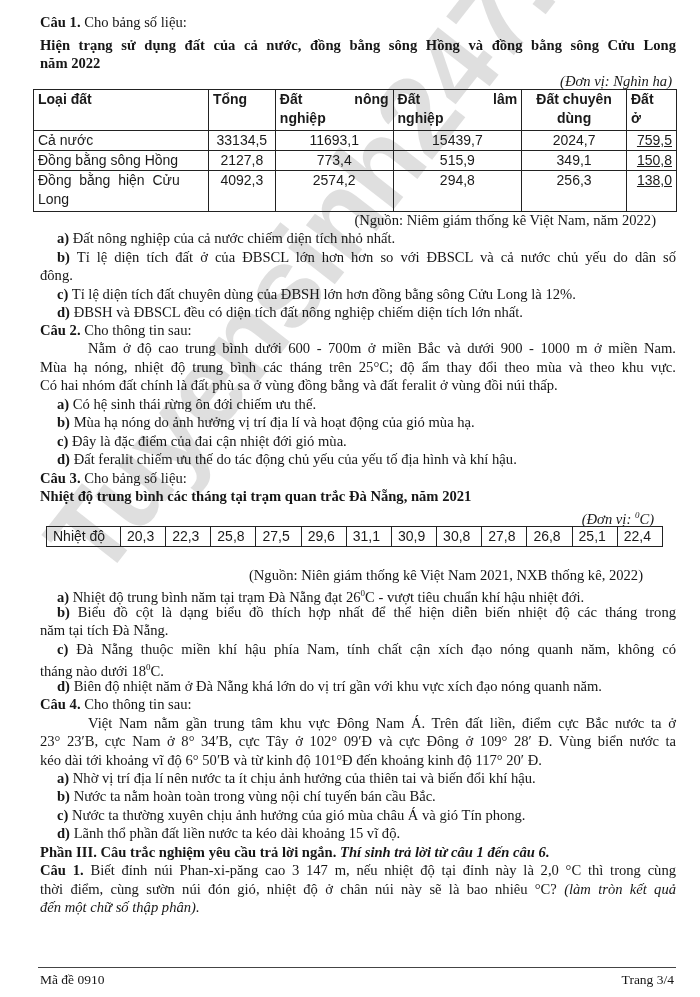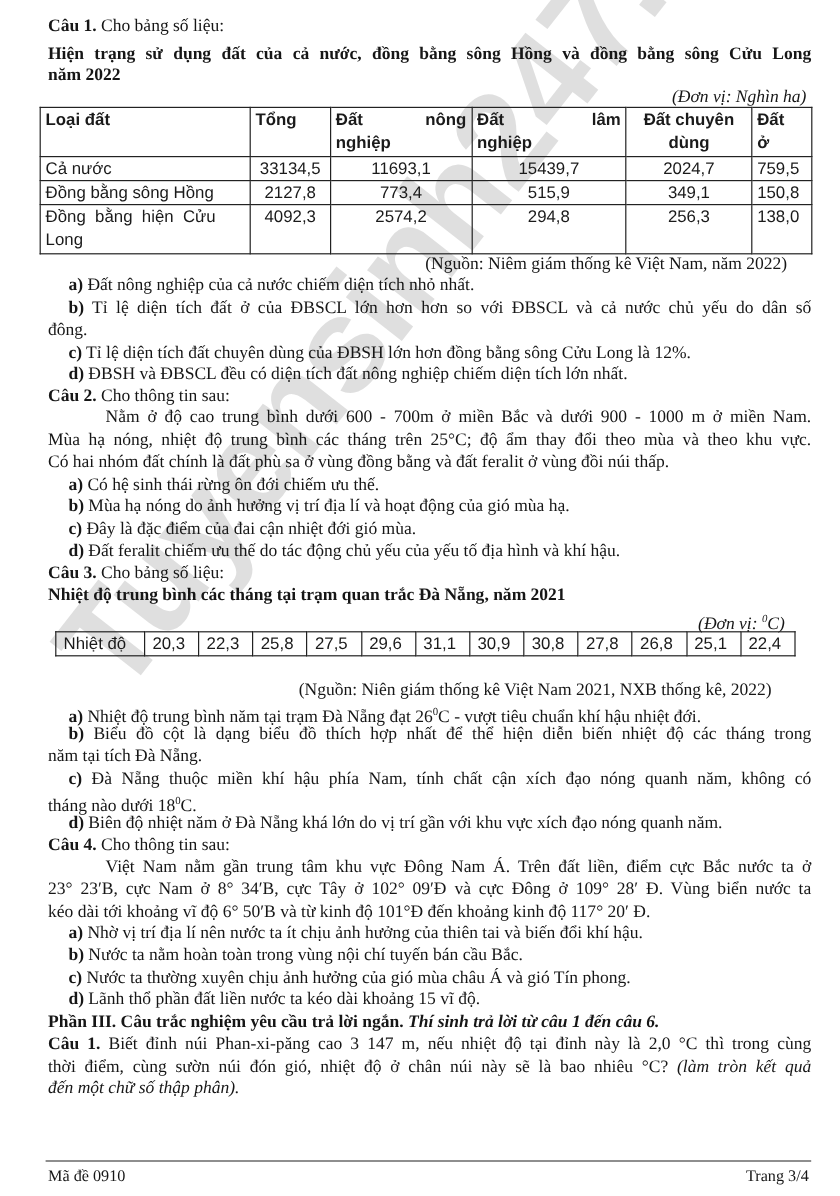--- a/index.html
+++ b/index.html
@@ -15,21 +15,21 @@
   .just { text-align: justify; text-align-last: justify; }
   b.lbl { font-weight: bold; }
   .title { font-weight: bold; }
   .unit { position: absolute; font-style: italic; white-space: nowrap; line-height: 18px; }
   .source { position: absolute; white-space: nowrap; line-height: 18px; }
   table { position: absolute; border-collapse: collapse; font-family: "Liberation Sans", "DejaVu Sans", sans-serif; font-size: 14px; color: #1a1a1a; }
   td { border: 1.3px solid #222; padding: 0 4px; line-height: 19px; vertical-align: top; }
   #t1 td { height: 19px; }
   #t1 tr.hdr td { font-weight: bold; height: 40px; }
   #t1 td.num { text-align: center; margin-left: 24px; }
-  #t1 td.last { text-align: left; }
+  #t1 td.last { text-align: right; text-decoration: underline; }
   #t2 td { height: 18px; text-align: left; padding-left: 6px; }
   #t2 tr.hdr td { font-weight: bold; }
   .sup { font-size: 9px; vertical-align: 6px; }
   .it { font-style: italic; }
   .footer-rule { position: absolute; left: 38px; right: 24px; top: 967px; border-top: 1.2px solid #444; }
   .footer { position: absolute; top: 972px; font-size: 13.5px; line-height: 16px; }
   .watermark {
     position: absolute; left: 20px; top: 520px; transform: rotate(-52deg); transform-origin: left top;
     font-family: "Liberation Sans", "DejaVu Sans", sans-serif; font-weight: bold;
     font-size: 112px; color: rgba(150,150,150,0.30); white-space: nowrap; pointer-events: none; letter-spacing: -2px;

